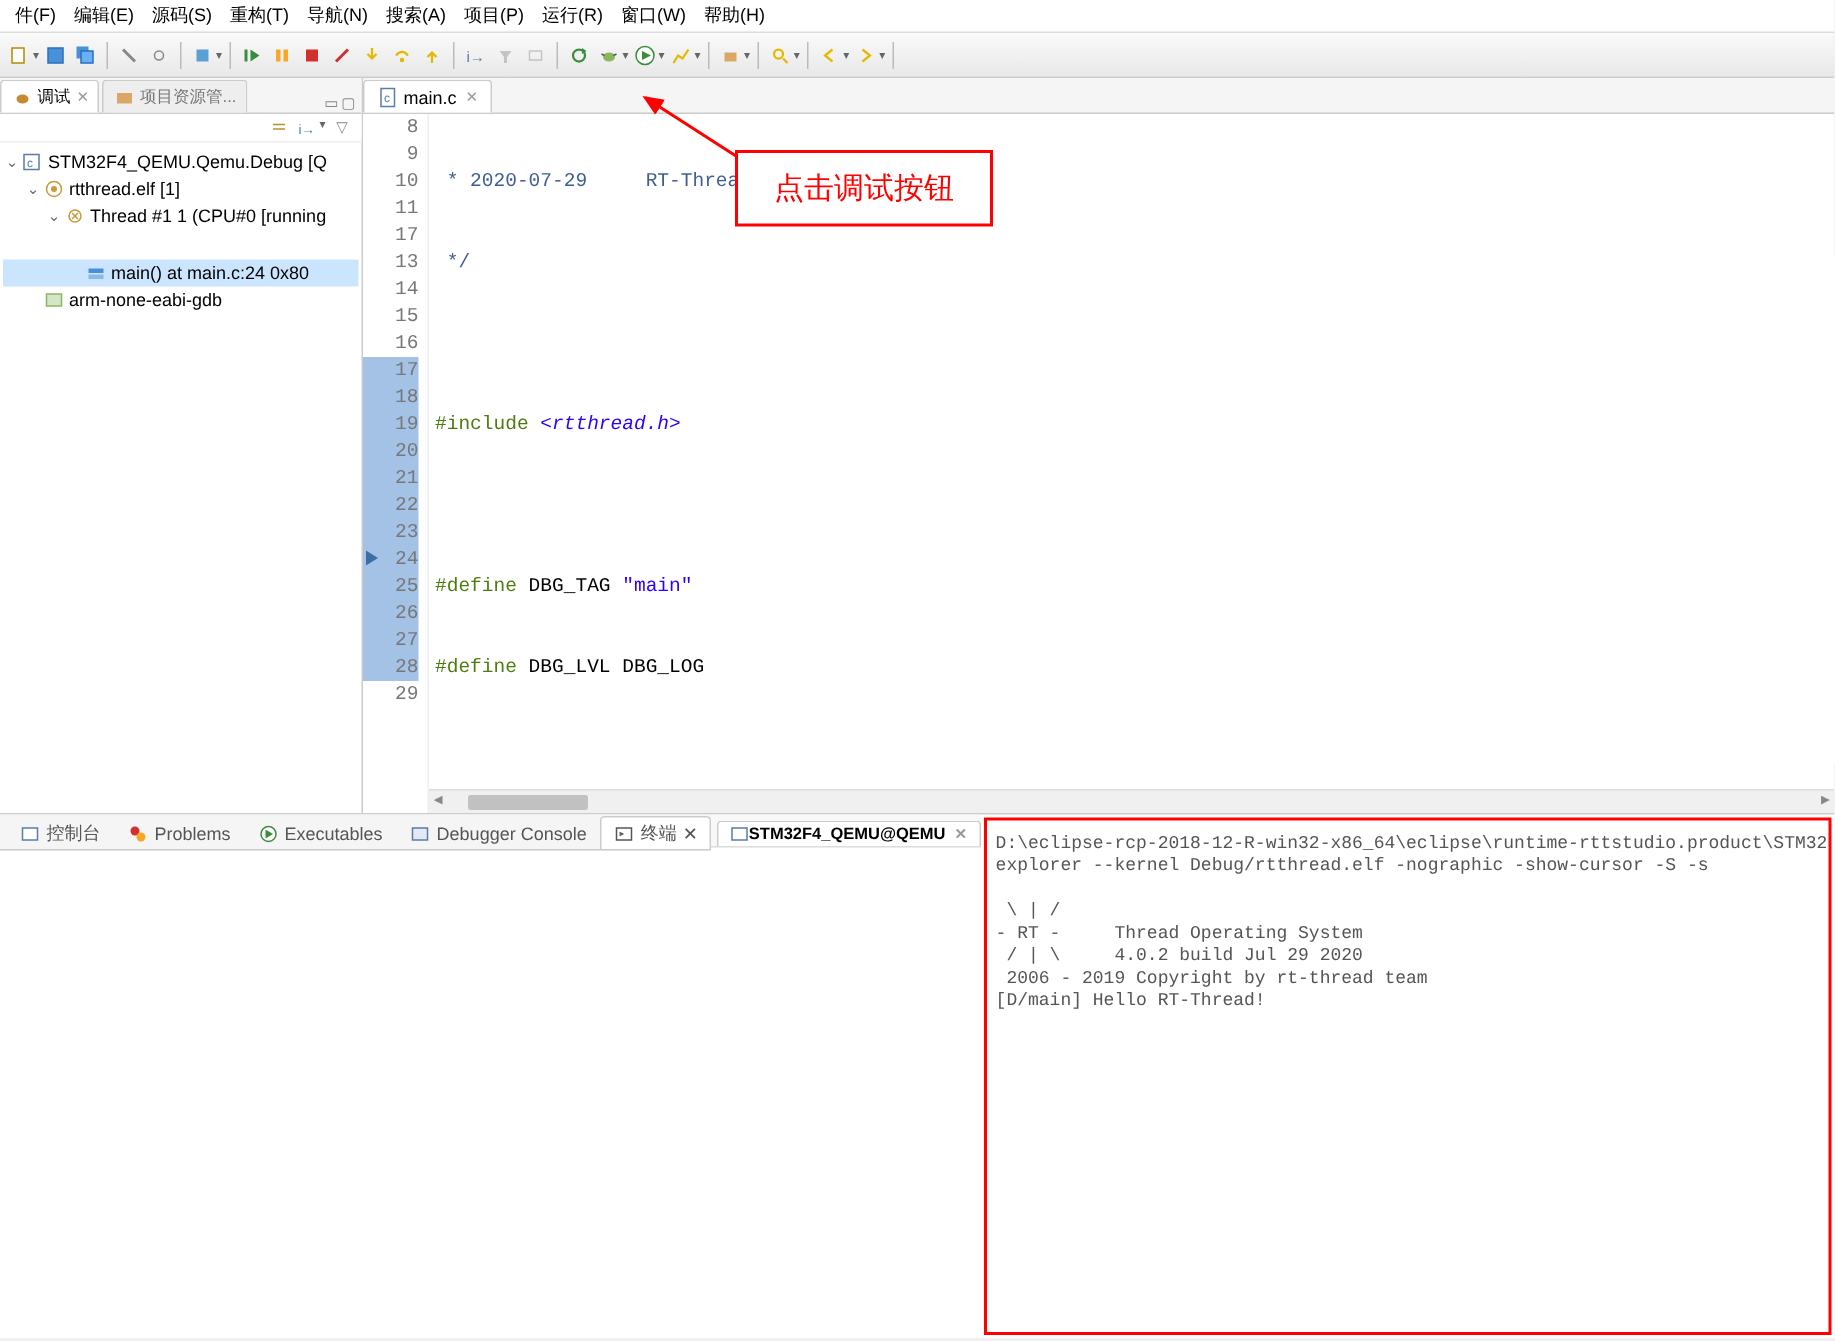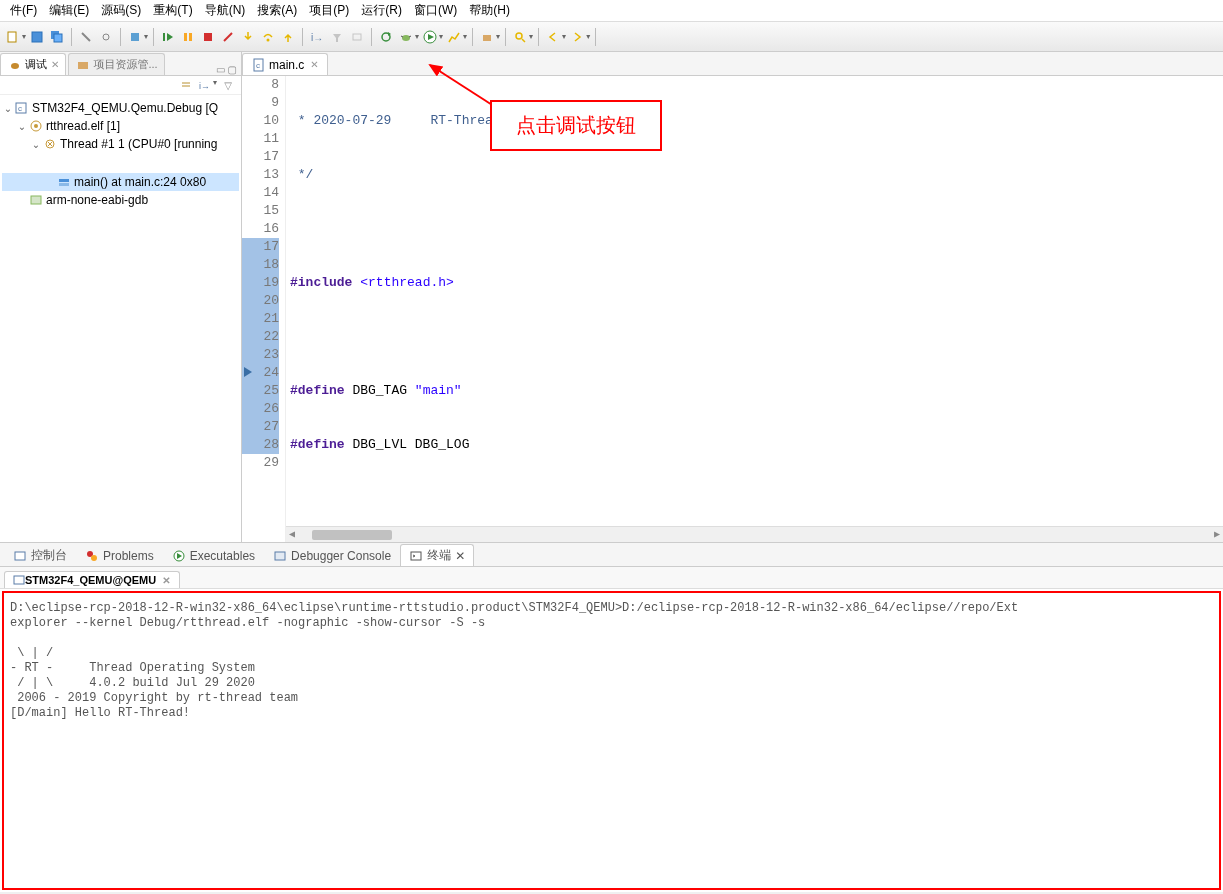--- a/index.html
+++ b/index.html
@@ -33,30 +33,30 @@
 .editor-tabs { display: flex; background: #f5f5f5; border-bottom: 1px solid #ccc; height: 24px; align-items: flex-end; }
 .editor-tab { display: flex; align-items: center; padding: 3px 8px; font-size: 12px; border: 1px solid #ccc; border-bottom: none; background: #fff; border-radius: 3px 3px 0 0; height: 22px; }
 .editor-tab .x { margin-left: 6px; font-size: 10px; color: #999; }
 
 .code-area { flex: 1; display: flex; font-family: Consolas, "Courier New", monospace; font-size: 13px; overflow: hidden; position: relative; }
 .gutter { width: 44px; background: #fff; color: #787878; text-align: right; padding-right: 6px; border-right: 1px solid #eee; line-height: 18px; }
 .gutter-line { height: 18px; position: relative; }
 .gutter-mark { position: absolute; left: 2px; top: 3px; width: 10px; height: 10px; }
 .code-lines { flex: 1; line-height: 18px; white-space: pre; color: #000; position: relative; }
 .code-line { height: 18px; padding-left: 4px; }
-.kw { color: #4c1d95; font-weight: bold; }
+.kw { color: #4d7c0f; font-weight: normal; }
 .str { color: #2a00ff; }
-.inc { color: #2a00ff; }
+.inc { color: #2a00ff; font-style: italic; }
 .cm { color: #3f5f8f; }
 
 .code-scrolls { position: absolute; bottom: 0; left: 0; right: 0; height: 16px; background: #f0f0f0; border-top: 1px solid #ddd; display: flex; align-items: center; }
 .hscroll-track { flex: 1; height: 14px; background: #f0f0f0; position: relative; margin: 0 14px; }
 .hscroll-thumb { position: absolute; left: 0; top: 2px; width: 80px; height: 10px; background: #c1c1c1; border-radius: 2px; }
 
-.bottom-pane { height: 350px; background: #fff; border-top: 1px solid #ccc; display: flex; flex-direction: column; }
+.bottom-pane { height: 350px; background: #fff; border-top: 1px solid #ccc; display: flex; }
 .bottom-tabs { display: flex; background: #f5f5f5; border-bottom: 1px solid #ccc; height: 24px; align-items: flex-end; padding-left: 4px; }
 .bottom-tab { display: flex; align-items: center; padding: 3px 8px; font-size: 12px; border: 1px solid transparent; border-bottom: none; color: #555; height: 22px; cursor: default; }
 .bottom-tab.active { background: #fff; border-color: #ccc; border-radius: 3px 3px 0 0; }
 .bottom-tab .bt-icon { width: 14px; height: 14px; margin-right: 4px; display: inline-flex; align-items: center; justify-content: center; }
 
 .term-tabs { display: flex; background: #f8f8f8; border-bottom: 1px solid #ddd; height: 22px; align-items: flex-end; padding-left: 4px; }
 .term-tab { display: flex; align-items: center; padding: 2px 8px; font-size: 11px; border: 1px solid #ccc; border-bottom: none; background: #fff; border-radius: 3px 3px 0 0; font-weight: bold; }
 .term-tab .x { margin-left: 6px; font-size: 10px; color: #999; }
 
 .terminal { flex: 1; font-family: Consolas, "Courier New", monospace; font-size: 12px; color: #555; padding: 8px 6px; white-space: pre; overflow: hidden; border: 2px solid #ff0000; margin: 2px; line-height: 15px; }

